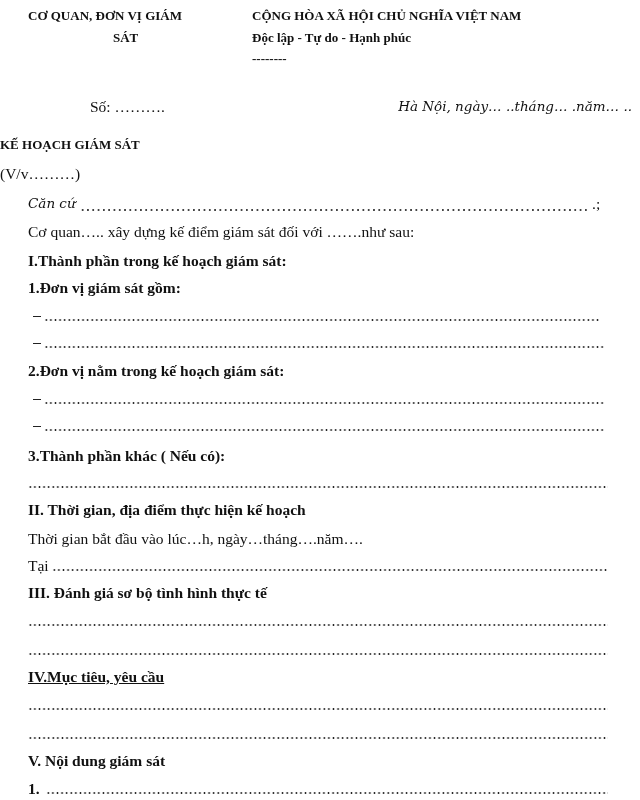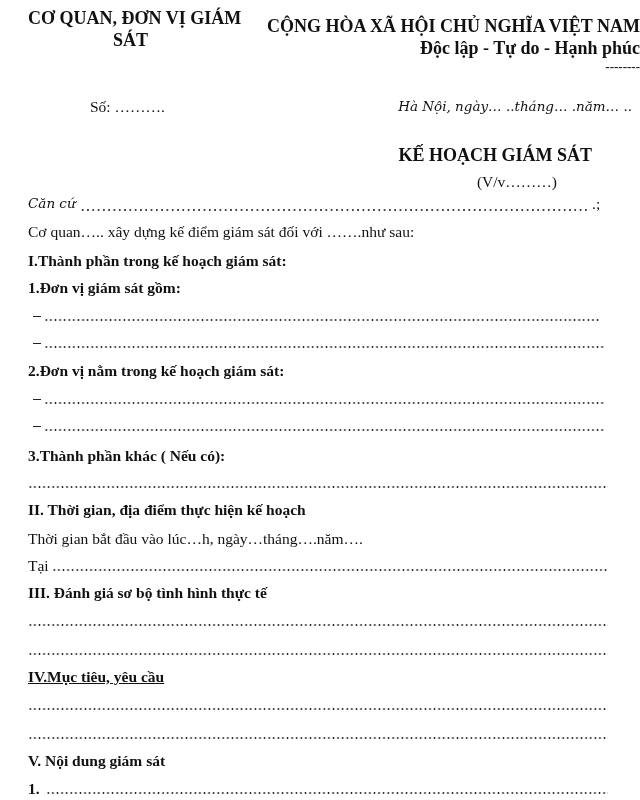--- a/index.html
+++ b/index.html
@@ -4,23 +4,23 @@
 <style>
   html, body { margin: 0; padding: 0; background: #ffffff; }
   body {
     width: 640px; height: 800px; overflow: hidden; position: relative;
     font-family: "Liberation Serif", "DejaVu Serif", serif;
     color: #111111;
   }
   .abs { position: absolute; white-space: nowrap; }
   .b { font-weight: bold; }
   .i { font-style: italic; }
-  .hdr { font-size: 18px; font-weight: bold; }
+  .hdr { font-size: 13px; font-weight: bold; }
   .body-text { font-size: 15.5px; }
-  .center { text-align: right; margin-top: 8px; }
+  .center { text-align: left; }
   .dots {
     position: absolute; height: 2px;
     background-image: radial-gradient(circle, #222 0.9px, transparent 1.1px);
     background-size: 4.6px 2px; background-repeat: repeat-x;
   }
   .dots.fine {
     background-image: radial-gradient(circle, #444 0.7px, transparent 0.9px);
     background-size: 5.3px 2px;
   }
   .dash-mark { position: absolute; width: 8px; height: 1.4px; background: #222; }

